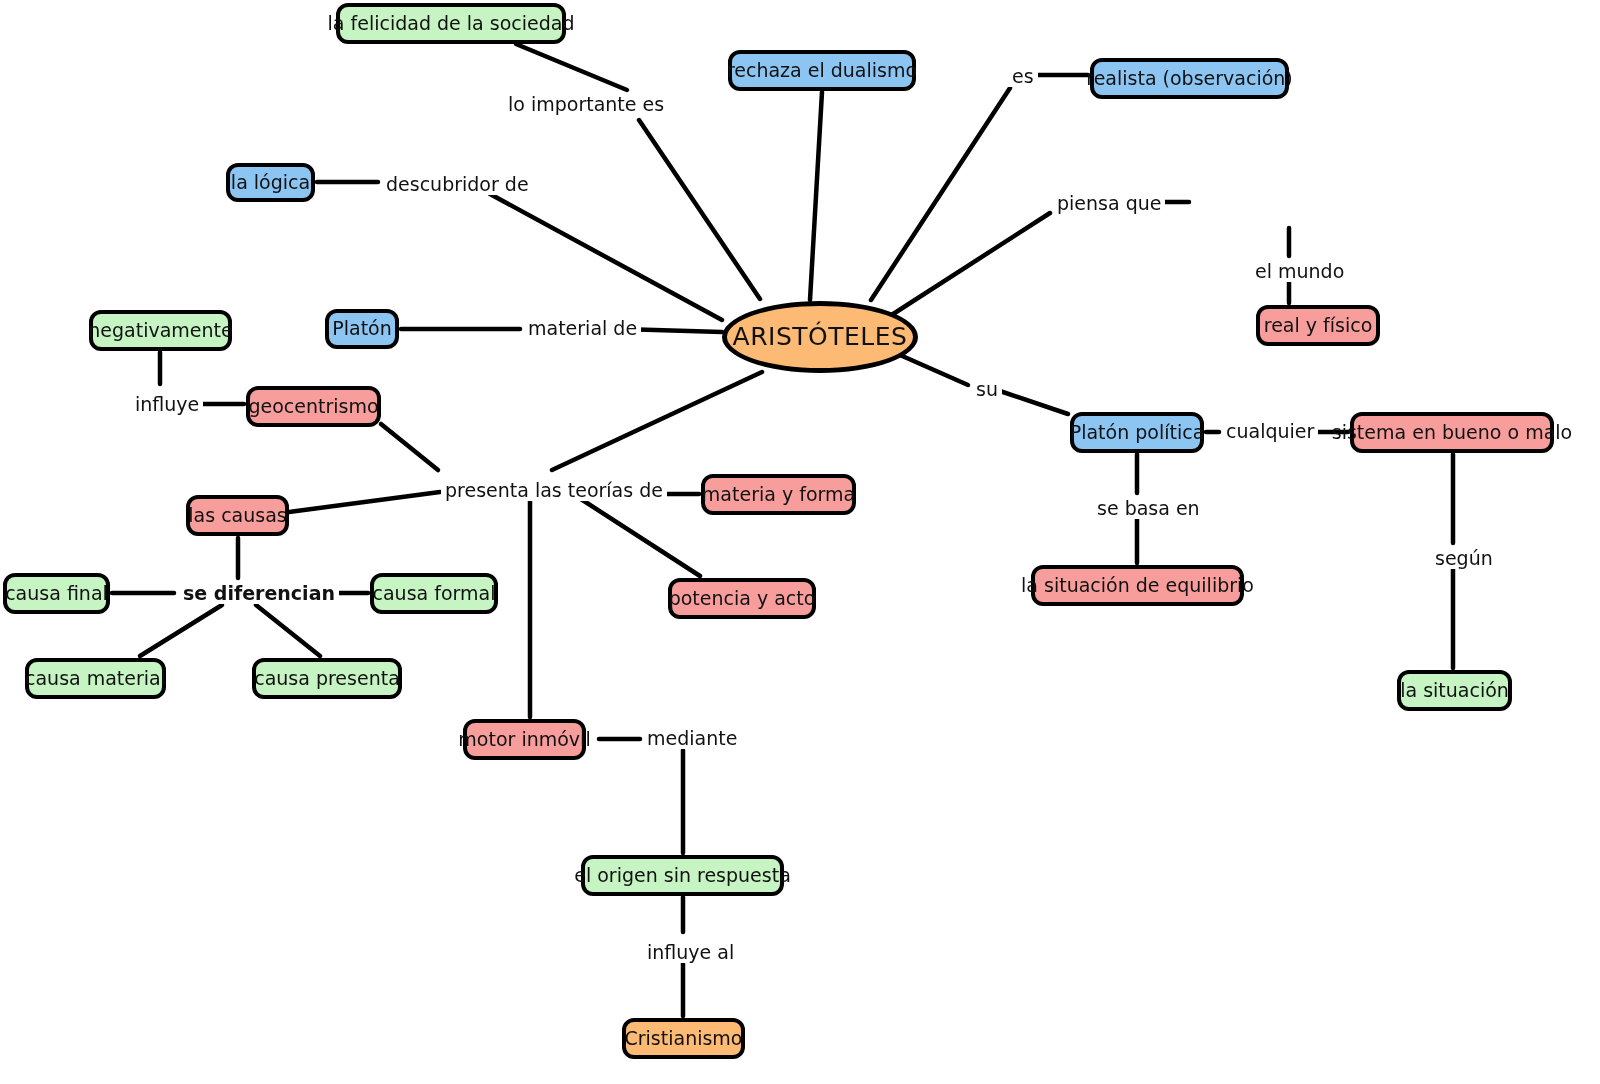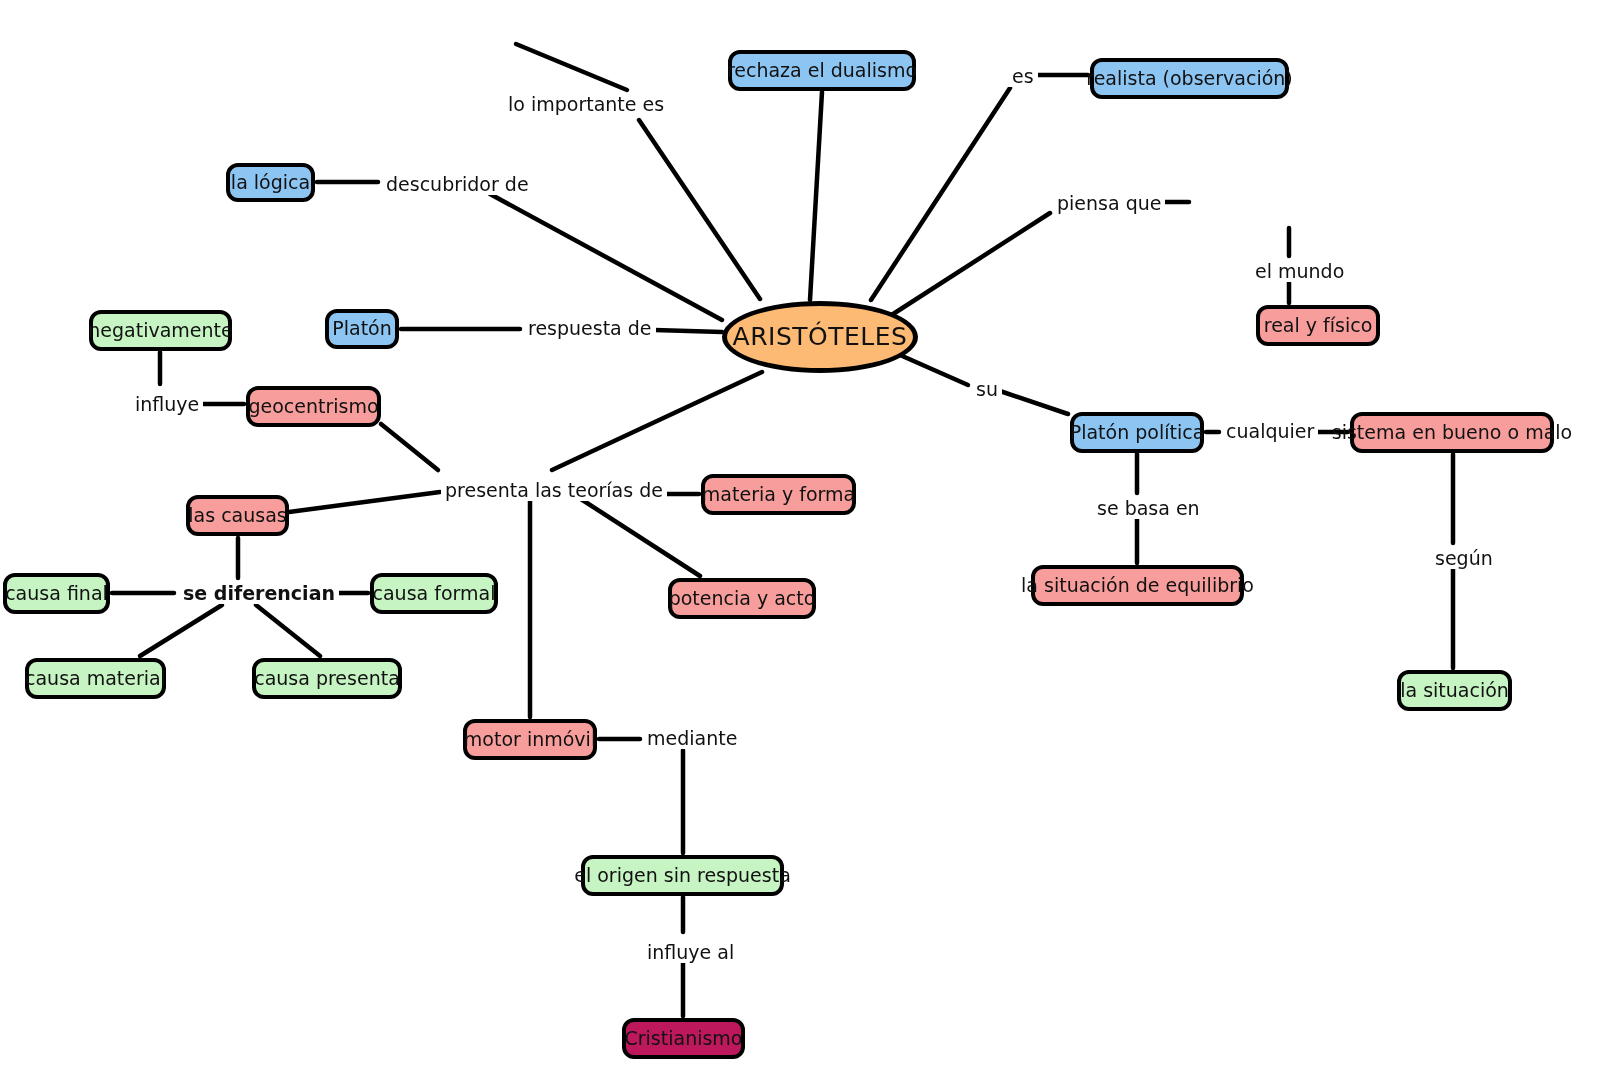--- a/index.html
+++ b/index.html
@@ -24,21 +24,21 @@
     font-size:19px;
     color:#111111;
     line-height:1.05;
     padding:4px 10px;
     white-space:nowrap;
     z-index:3;
   }
   .node.green{background:#c6f4c2;}
   .node.blue{background:#8cc4f2;}
   .node.pink{background:#f79e9c;}
-  .node.yellow-pale{background:#be185d;}
+  .node.yellow-pale{background:#fdba74;}
   .node.root{
     background:#fdba74;
     border-radius:50%;
     border-width:5px;
     font-size:25px;
     letter-spacing:.5px;
     padding:0;
   }
   .linklabel{
     position:absolute;
@@ -89,47 +89,48 @@
       <line x1="300" y1="593" x2="368" y2="593" stroke="#000000" stroke-width="4.5" stroke-linecap="round"></line>
       <line x1="222" y1="605" x2="140" y2="656" stroke="#000000" stroke-width="4.5" stroke-linecap="round"></line>
       <line x1="256" y1="605" x2="320" y2="656" stroke="#000000" stroke-width="4.5" stroke-linecap="round"></line>
       <line x1="530" y1="492" x2="530" y2="717" stroke="#000000" stroke-width="4.5" stroke-linecap="round"></line>
       <line x1="599" y1="739" x2="640" y2="739" stroke="#000000" stroke-width="4.5" stroke-linecap="round"></line>
       <line x1="683" y1="750" x2="683" y2="853" stroke="#000000" stroke-width="4.5" stroke-linecap="round"></line>
       <line x1="683" y1="897" x2="683" y2="932" stroke="#000000" stroke-width="4.5" stroke-linecap="round"></line>
       <line x1="683" y1="955" x2="683" y2="1016" stroke="#000000" stroke-width="4.5" stroke-linecap="round"></line>
     </svg>
 <div class="node root" style="left: 722px; top: 301px; width: 196px; height: 72px;">ARISTÓTELES</div>
+    <div class="node green" style="left: 336px; top: 3px; width: 230px; height: 41px;">la felicidad de la sociedad</div>
     <div class="node blue" style="left: 728px; top: 50px; width: 188px; height: 41px;">rechaza el dualismo</div>
     <div class="node blue" style="left: 1090px; top: 58px; width: 199px; height: 41px;">realista (observación)</div>
     <div class="node blue" style="left: 226px; top: 163px; width: 89px; height: 39px;">la lógica</div>
     <div class="node pink" style="left: 1228px; top: 305px; width: 124px; height: 41px; margin-left: 28px;">real y físico</div>
     <div class="node green" style="left: 89px; top: 310px; width: 143px; height: 41px;">negativamente</div>
     <div class="node blue" style="left: 325px; top: 309px; width: 74px; height: 40px;">Platón</div>
     <div class="node pink" style="left: 246px; top: 386px; width: 135px; height: 41px;">geocentrismo</div>
     <div class="node blue" style="left: 1070px; top: 412px; width: 134px; height: 41px;">Platón política</div>
     <div class="node pink" style="left: 1350px; top: 412px; width: 204px; height: 41px;">sistema en bueno o malo</div>
     <div class="node pink" style="left: 701px; top: 474px; width: 155px; height: 41px;">materia y forma</div>
     <div class="node pink" style="left: 186px; top: 495px; width: 103px; height: 41px;">las causas</div>
     <div class="node pink" style="left: 1031px; top: 565px; width: 213px; height: 41px;">la situación de equilibrio</div>
     <div class="node green" style="left: 3px; top: 573px; width: 107px; height: 41px;">causa final</div>
     <div class="node green" style="left: 370px; top: 573px; width: 128px; height: 41px;">causa formal</div>
     <div class="node pink" style="left: 668px; top: 578px; width: 148px; height: 41px;">potencia y acto</div>
     <div class="node green" style="left: 25px; top: 658px; width: 141px; height: 41px;">causa material</div>
     <div class="node green" style="left: 252px; top: 658px; width: 150px; height: 41px;">causa presenta</div>
     <div class="node green" style="left: 1397px; top: 670px; width: 115px; height: 41px;">la situación</div>
-    <div class="node pink" style="left: 463px; top: 719px; width: 134px; height: 41px;">motor inmóvil</div>
+    <div class="node pink" style="left: 463px; top: 719px; width: 123px; height: 41px;">motor inmóvil</div>
     <div class="node green" style="left: 581px; top: 855px; width: 203px; height: 41px;">el origen sin respuesta</div>
     <div class="node yellow-pale" style="left: 622px; top: 1018px; width: 123px; height: 41px;">Cristianismo</div>
     <div class="linklabel" style="left: 504px; top: 94px;">lo importante es</div>
     <div class="linklabel" style="left: 1008px; top: 66px;">es</div>
     <div class="linklabel" style="left: 382px; top: 174px;">descubridor de</div>
     <div class="linklabel" style="left: 1053px; top: 193px;">piensa que</div>
     <div class="linklabel" style="left: 1251px; top: 261px;">el mundo</div>
-    <div class="linklabel" style="left: 524px; top: 318px;">respuesta de</div>
+    <div class="linklabel" style="left: 524px; top: 318px;">material de</div>
     <div class="linklabel" style="left: 972px; top: 379px;">su</div>
     <div class="linklabel" style="left: 131px; top: 394px;">influye</div>
     <div class="linklabel" style="left: 1222px; top: 421px;">cualquier</div>
     <div class="linklabel" style="left: 441px; top: 480px;">presenta las teorías de</div>
     <div class="linklabel" style="left: 1093px; top: 498px;">se basa en</div>
     <div class="linklabel" style="left: 1431px; top: 548px;">según</div>
     <div class="linklabel" style="left: 179px; top: 583px; font-weight: bold;">se diferencian</div>
     <div class="linklabel" style="left: 643px; top: 728px;">mediante</div>
     <div class="linklabel" style="left: 643px; top: 942px;">influye al</div>
   </div>

